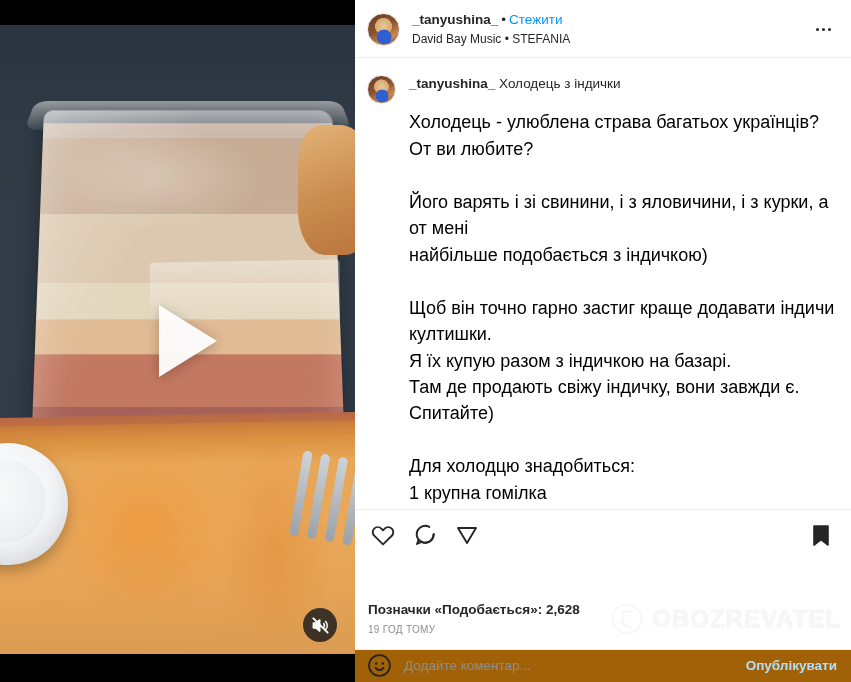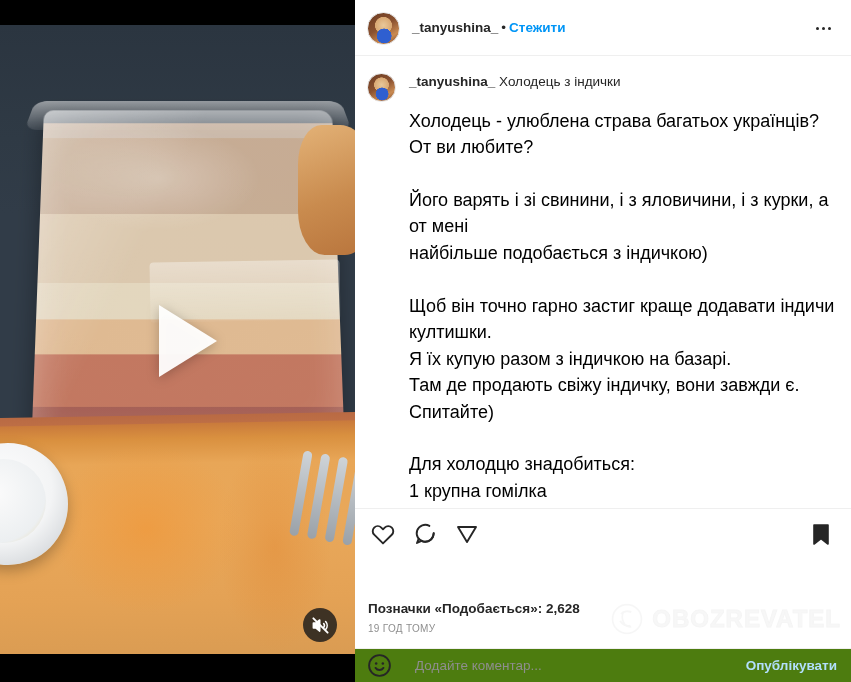--- a/index.html
+++ b/index.html
@@ -154,21 +154,21 @@
     background:
       radial-gradient(circle at 52% 74%, #2f5fd0 0%, #2f5fd0 26%, rgba(47,95,208,0) 27%),
       radial-gradient(circle at 50% 40%, #e8c89a 0%, #d9a873 34%, rgba(217,168,115,0) 36%),
       linear-gradient(150deg, #6c3c22, #8a5130 45%, #c98a52 75%, #7a4527);
     border: 1px solid #e6e6e6;
   }
   .header-text { margin-left: 12px; line-height: 1.25; }
   .header-line1 { font-size: 13.5px; color: #262626; }
   .hl-username { font-weight: bold; }
   .hl-dot { color: #262626; margin: 0 3px; }
-  .hl-follow { color: #0095f6; font-weight: bold; cursor: pointer; }
+  .hl-follow { color: #0095f6; font-weight: normal; cursor: pointer; }
   .header-line2 { font-size: 12px; color: #262626; margin-top: 3px; }
   .more-menu {
     margin-left: auto; width: 28px; height: 28px;
     display: flex; align-items: center; justify-content: center;
     gap: 3px; cursor: pointer;
   }
   .more-menu span { width: 3px; height: 3px; background: #262626; border-radius: 50%; }
 
   .panel-body {
     flex: 1 1 auto;
@@ -221,22 +221,21 @@
     font-size: 24px; font-weight: bold; letter-spacing: 1px;
     color: #f1f1f1;
     -webkit-text-stroke: 1px #ededed;
   }
 
   .comment-bar {
     border-top: 1px solid #efefef;
     height: 52px;
     display: flex; align-items: center;
     padding: 0 14px 0 12px;
-    background: #4d7c0f;
-    gap: 11px;
+    background: #a16207;
   }
   .comment-input {
     flex: 1 1 auto;
     border: none; outline: none;
     font-family: "Liberation Sans", sans-serif;
     font-size: 13.5px; color: #262626;
     margin-left: 12px;
     background: transparent;
   }
   .comment-input::placeholder { color: #8e8e8e; }
@@ -288,20 +287,21 @@
   </div>
 
   <div class="panel">
 
     <div class="panel-header">
       <div class="avatar"></div>
       <div class="header-text">
         <div class="header-line1">
           <span class="hl-username">_tanyushina_</span><span class="hl-dot">•</span><span class="hl-follow">Стежити</span>
         </div>
+        <div class="header-line2">David Bay Music • STEFANIA</div>
       </div>
       <div class="more-menu">
         <span></span>
           <span></span>
           <span></span>
       </div>
     </div>
 
     <div class="panel-body">
       <div class="caption-row">

